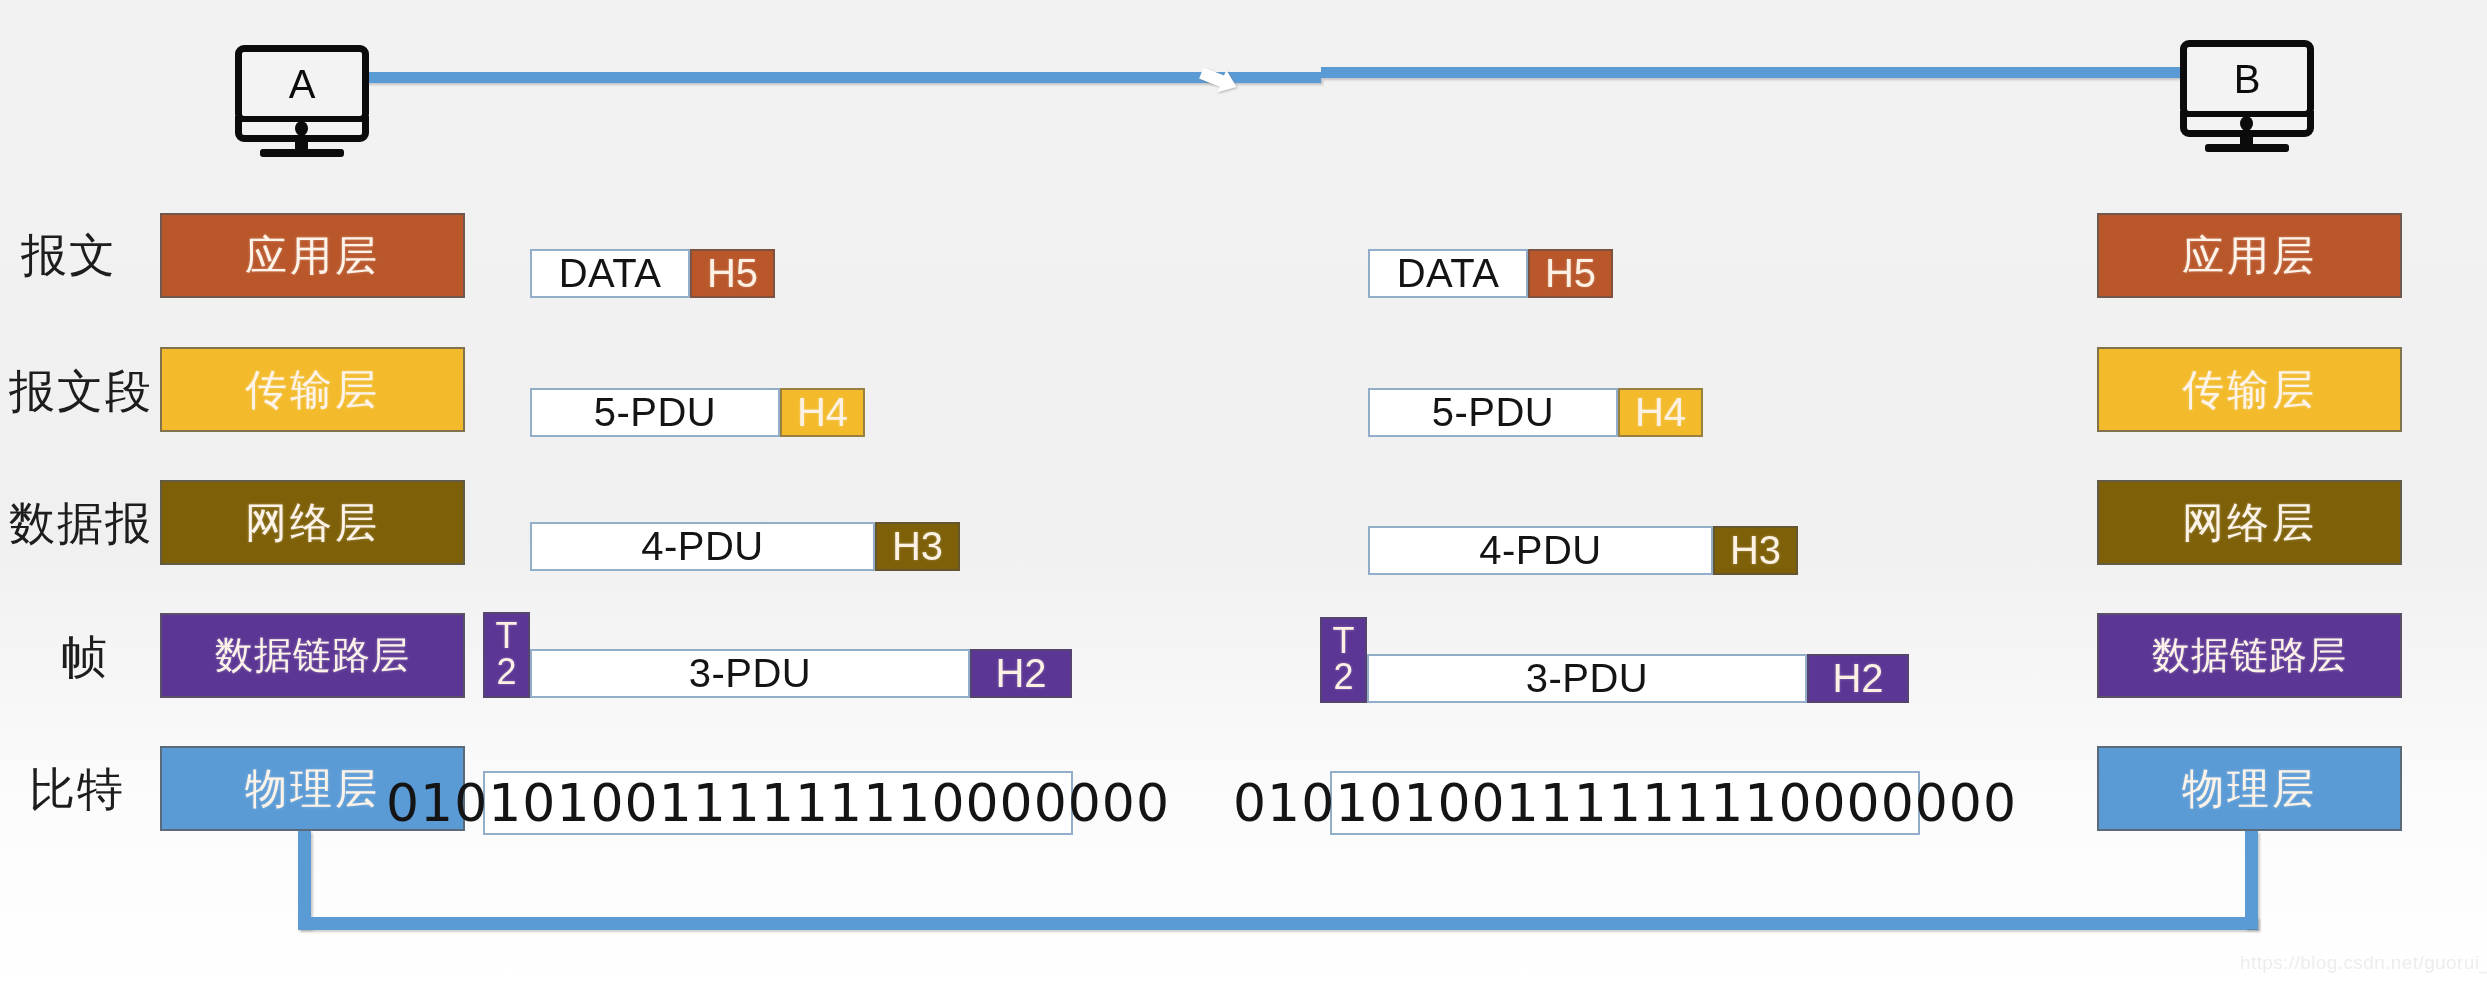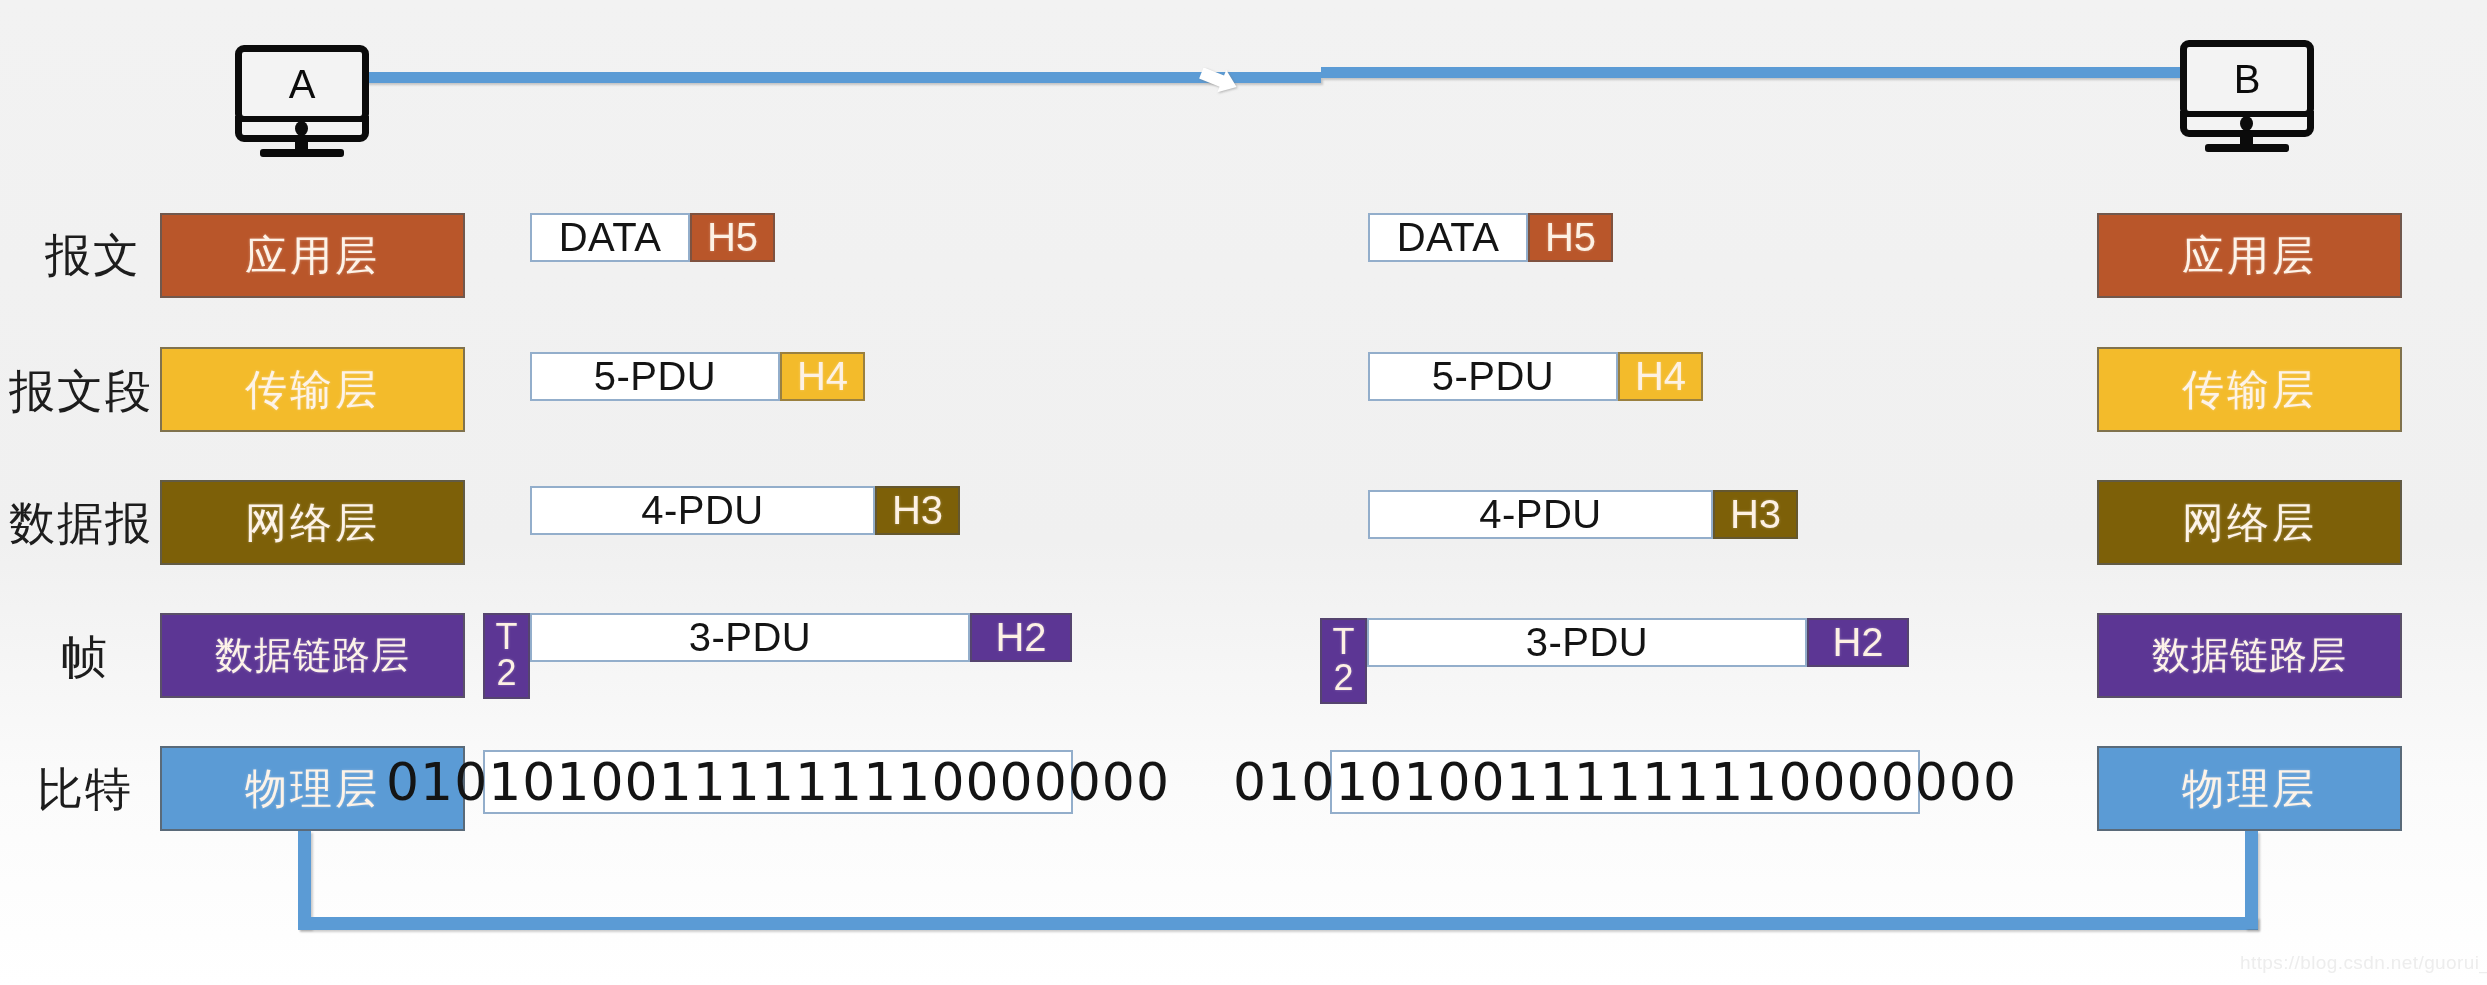--- a/index.html
+++ b/index.html
@@ -43,21 +43,21 @@
     font-family: "DejaVu Sans", "Liberation Sans", sans-serif;
     letter-spacing: 3px;
     text-shadow: 0 0 3px rgba(255,255,255,.35);
     white-space: nowrap;
   }
 
   
   .pdu-row {
     position: absolute;
     display: flex;
-    align-items: flex-start;
+    align-items: flex-end;
     box-sizing: border-box;
     border-radius: 15px;
   }
   .pdu-body {
     background: #ffffff;
     border: 2px solid #93aecb;
     box-sizing: border-box;
     display: flex;
     align-items: center;
     justify-content: center;
@@ -190,25 +190,25 @@
   </div>
 
   <div class="computer" style="left:2180px; top:40px; width:140px; height:115px;">
     <div class="screen">B</div>
     <div class="base"></div>
     <div class="dot"></div>
     <div class="stand"></div>
     <div class="foot"></div>
   </div>
 
-  <div class="row-label" style="left:28px; top:232px; width:130px;">报文</div>
+  <div class="row-label" style="left:4px; top:232px; width:130px;">报文</div>
   <div class="row-label" style="left:6px;  top:368px; width:150px;">报文段</div>
   <div class="row-label" style="left:6px;  top:500px; width:150px;">数据报</div>
   <div class="row-label" style="left:20px; top:634px; width:130px;">帧</div>
-  <div class="row-label" style="left:20px; top:766px; width:130px;">比特</div>
+  <div class="row-label" style="left:12px; top:766px; width:130px;">比特</div>
 
   <div class="layer-box" style="left:160px; top:213px; width:305px; height:85px; background:#b9562a;">应用层</div>
   <div class="layer-box" style="left:160px; top:347px; width:305px; height:85px; background:#f3bb2b;">传输层</div>
   <div class="layer-box" style="left:160px; top:480px; width:305px; height:85px; background:#7d6008;">网络层</div>
   <div class="layer-box" style="left:160px; top:613px; width:305px; height:85px; background:#5c3694; font-size:38px; letter-spacing:1px;">数据链路层</div>
   <div class="layer-box" style="left:160px; top:746px; width:305px; height:85px; background:#5b9bd5;">物理层</div>
 
   <div class="layer-box" style="left:2097px; top:213px; width:305px; height:85px; background:#b9562a;">应用层</div>
   <div class="layer-box" style="left:2097px; top:347px; width:305px; height:85px; background:#f3bb2b;">传输层</div>
   <div class="layer-box" style="left:2097px; top:480px; width:305px; height:85px; background:#7d6008;">网络层</div>

